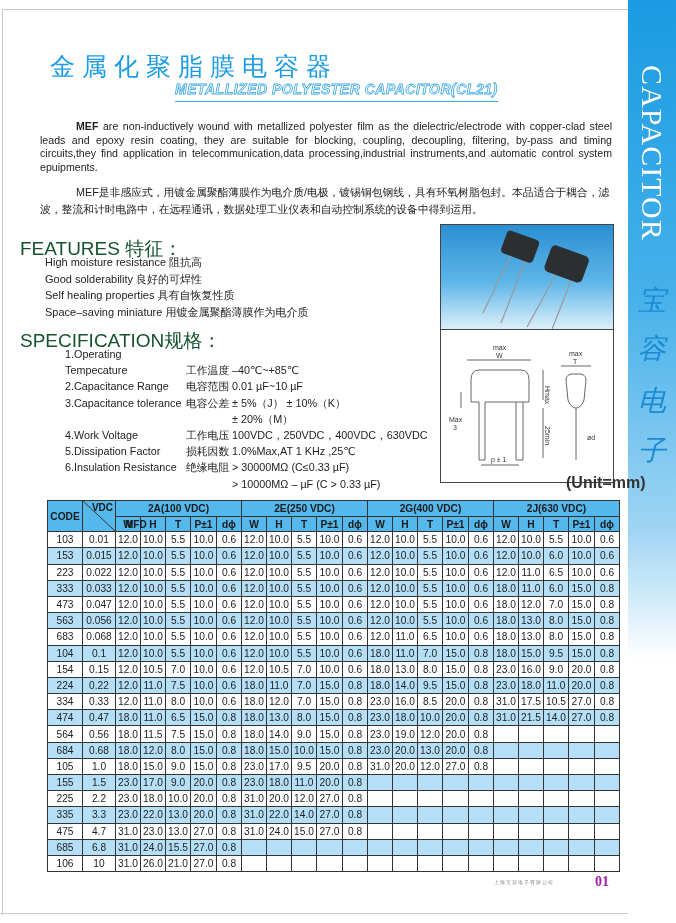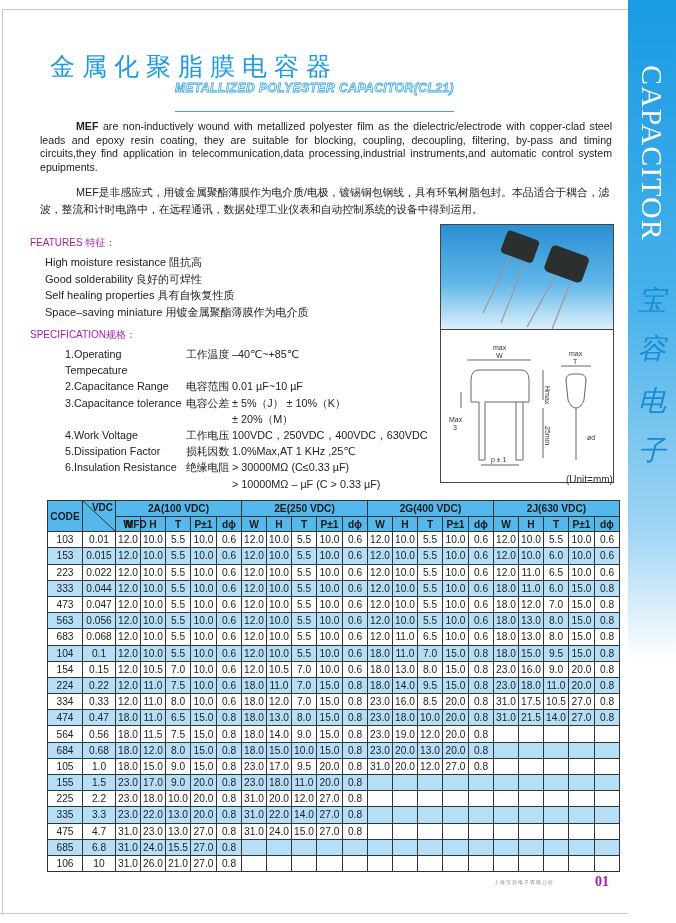--- a/index.html
+++ b/index.html
@@ -8,39 +8,39 @@
   .page-frame { position:absolute; left:2px; top:9px; width:626px; height:905px;
                 border-top:1px solid #c8c8c8; border-left:1px solid #c8c8c8; }
   .side-band { position:absolute; left:628px; top:0; width:48px; height:660px;
                background:linear-gradient(to bottom, #1a9be3 0%, #46b1ea 45%, #9ed4f3 80%, #ffffff 100%); }
   .side-title { position:absolute; left:628px; top:48px; width:48px; height:210px;
                 writing-mode:vertical-rl; font-family:"Liberation Serif", serif; font-size:30px;
                 color:#fff; letter-spacing:1px; text-align:center; line-height:48px; }
   .side-cn { position:absolute; left:628px; width:48px; text-align:center; font-size:28px;
              color:#1a8ad4; font-family:"DejaVu Serif", serif; font-style:italic; }
   .title-cn { position:absolute; left:50px; top:50px; font-size:25px; color:#1a9be3; letter-spacing:7px; font-weight:normal; }
-  .title-en { position:absolute; left:175px; top:81px; font-size:12px; font-weight:bold; color:#fff;
+  .title-en { position:absolute; left:175px; top:81px; font-size:14px; font-weight:bold; color:#fff;
               -webkit-text-stroke:0.8px #3aa7e6; letter-spacing:0.5px;
-              border-bottom:1.5px solid #3aa7e6; padding-bottom:16px; font-style:italic; }
+              border-bottom:1.5px solid #3aa7e6; padding-bottom:4px; font-style:italic; }
   .intro-en { position:absolute; left:40px; top:120px; width:572px; font-size:10.6px; line-height:13.6px;
               text-align:justify; text-indent:36px; color:#222; }
   .intro-en b { font-weight:bold;margin-top:16px; }
   .intro-cn { position:absolute; left:40px; top:184px; width:572px; font-size:10.8px; line-height:17px;
               text-indent:36px; color:#222; }
-  .section-h { position:absolute; left:30px; font-size:10px; color:#a21caf; }
+  .section-h { position:absolute; left:20px; font-size:19px; color:#14532d; }
   .feat-list { position:absolute; left:45px; top:254px; font-size:11px; line-height:16.5px; }
   .spec-list { position:absolute; left:65px; top:346px; font-size:10.8px; line-height:16.2px; }
-  .spec-row { display:flex; }
+  .spec-row { display:flex;align-items:flex-end; }
   .spec-label { width:121px; }
   .spec-cn { width:46px; }
   .photo-box { position:absolute; left:440px; top:224px; width:172px; height:105px;
                border:1px solid #444;
                background:linear-gradient(to bottom, #2b8fd2 0%, #5fb6e8 55%, #dff1fb 100%); }
   .diagram-box { position:absolute; left:440px; top:329px; width:172px; height:152px; border:1px solid #444; border-top:1px solid #444; background:#fff; }
-  .unit { position:absolute; left:566px; top:474px; font-size:10px; color:#333; }
+  .unit { position:absolute; left:566px; top:474px; font-size:16px; color:#333;font-weight:bold; }
   table.spec { position:absolute; left:47px; top:500px; border-collapse:collapse; font-size:10.2px; }
   table.spec td, table.spec th { border:1px solid #333; padding:0; height:15.2px; text-align:center; }
   table.spec th { background:#54b8ec; font-weight:bold; color:#1a1a1a; }
   table.spec th.sub { height:14px; }
   table.spec tr.alt td { background:#b5dff6; }
   .c-code { width:34px; } .c-mfd { width:32px; }
   .c-w { width:24px; } .c-h { width:24px; } .c-t { width:24px; } .c-p { width:25px; } .c-d { width:24px; }
   .diag-cell { position:relative; }
   .diag-cell svg { position:absolute; left:0; top:0; }
   .diag-vdc { position:absolute; right:2px; top:1px; font-size:10px; }
@@ -273,21 +273,21 @@
         <td>10.0</td>
         <td>0.6</td>
         <td>12.0</td>
         <td>11.0</td>
         <td>6.5</td>
         <td>10.0</td>
         <td>0.6</td>
       </tr>
       <tr class="alt">
         <td>333</td>
-        <td>0.044</td>
+        <td>0.033</td>
         <td>12.0</td>
         <td>10.0</td>
         <td>5.5</td>
         <td>10.0</td>
         <td>0.6</td>
         <td>12.0</td>
         <td>10.0</td>
         <td>5.5</td>
         <td>10.0</td>
         <td>0.6</td>

